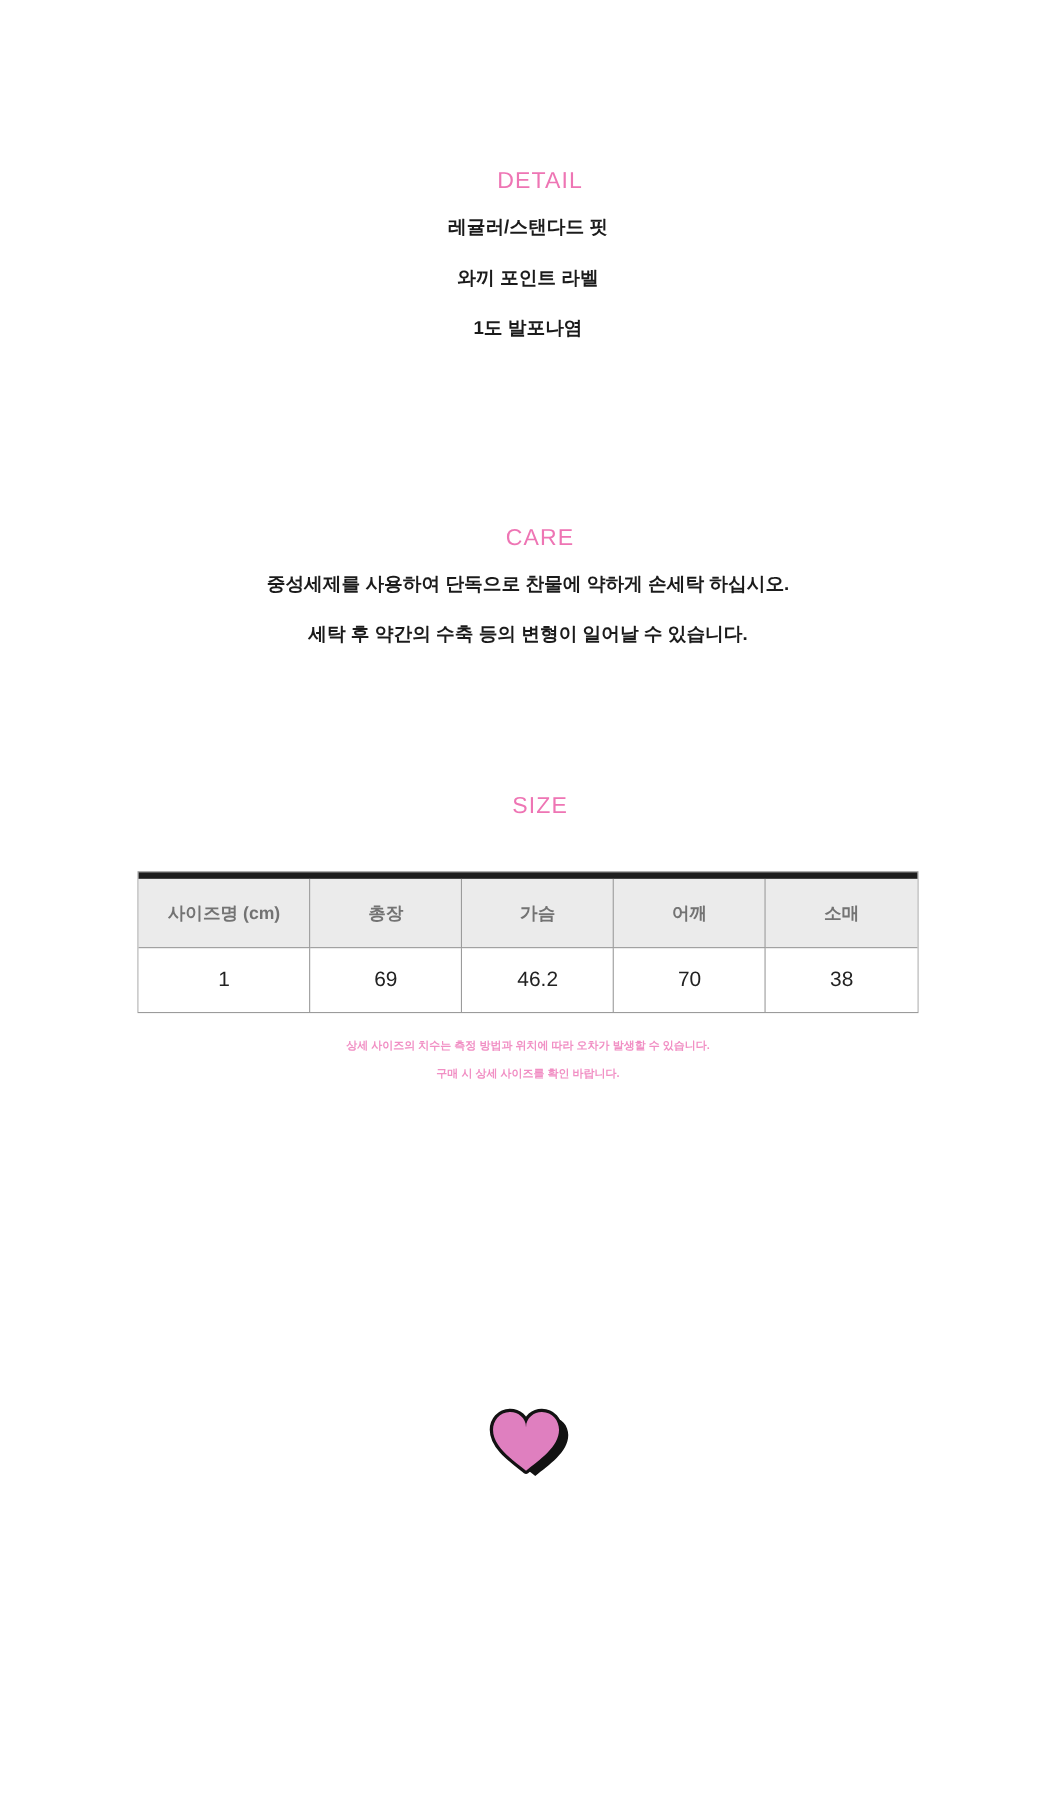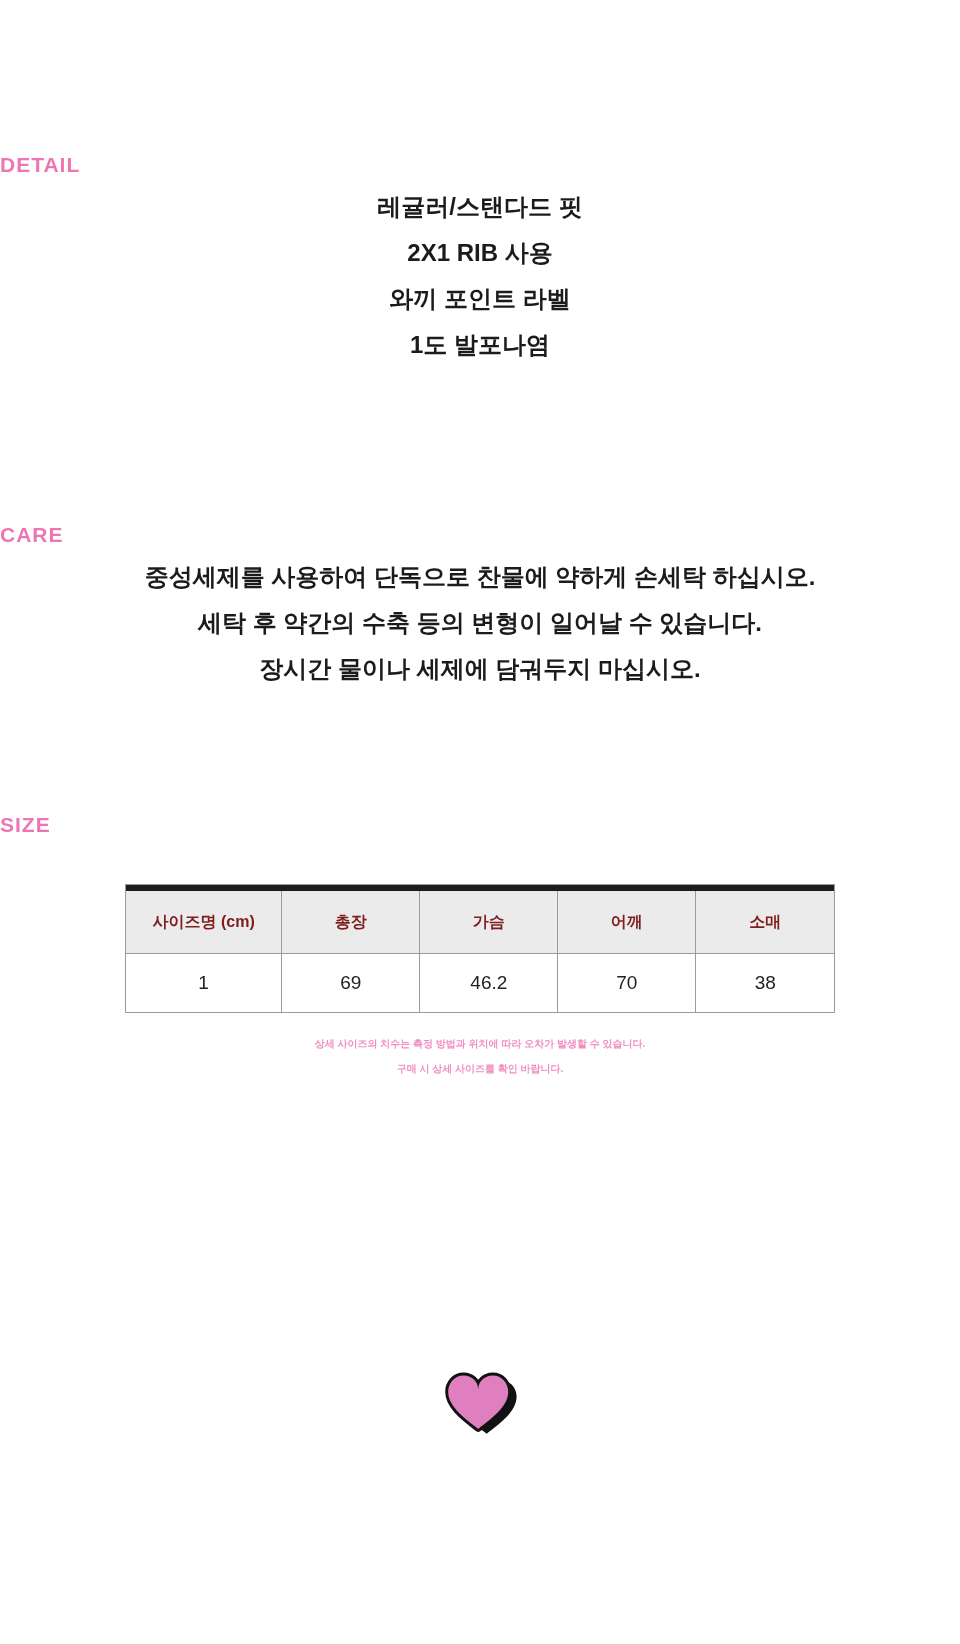--- a/index.html
+++ b/index.html
@@ -12,31 +12,32 @@
     height:var(--page-h);
     background:#ffffff;
     font-family:"Liberation Sans","DejaVu Sans",sans-serif;
     color:var(--text-black,#1b1b1b);
     -webkit-font-smoothing:antialiased;
   }
   .page{ width:100%; height:100%; overflow:hidden; }
 
   .sec-title{
     margin:0 0 10px 0;
-    text-align:left;
+    text-align:center;
     font-size:21px;
     line-height:26px;
-    font-weight:700;
+    font-weight:400;
     letter-spacing:1px;
     color:var(--accent-pink,#ee75b4);
+    padding-left:22px;
   }
   .line{
     margin:12px;
     text-align:center;
-    font-size:24px;
+    font-size:17px;
     line-height:34px;
     font-weight:700;
     color:var(--text-black,#1b1b1b);
   }
 
   .detail{ padding-top:152px; }
   .care{ margin-top:160px; }
   .size{ margin-top:126px; }
 
   .table-wrap{
@@ -53,21 +54,21 @@
     border-collapse:collapse;
     table-layout:fixed;
   }
   table.size-table th{
     background:var(--table-header-bg,#ebebeb);
     height:60px;
     font-size:16px;
     font-weight:600;
     border:1px solid #9b9b9b;
     border-top:none;
-    color:#7f1d1d;
+    color:#737373;
   }
   table.size-table td{
     background:#ffffff;
     height:56px;
     text-align:center;
     font-size:19px;
     font-weight:500;
     border:1px solid #9b9b9b;
     color:#222222;
   }
@@ -100,30 +101,28 @@
   }
 </style>
 </head>
 <body>
 
 <div class="page">
 
   <section class="detail">
     <h2 class="sec-title">DETAIL</h2>
     <p class="line">레귤러/스탠다드 핏</p>
-    <p class="line">2X1 RIB 사용</p>
     <p class="line">와끼 포인트 라벨</p>
     <p class="line">1도 발포나염</p>
   </section>
 
   <section class="care">
     <h2 class="sec-title">CARE</h2>
     <p class="line">중성세제를 사용하여 단독으로 찬물에 약하게 손세탁 하십시오.</p>
     <p class="line">세탁 후 약간의 수축 등의 변형이 일어날 수 있습니다.</p>
-    <p class="line">장시간 물이나 세제에 담궈두지 마십시오.</p>
   </section>
 
   <section class="size">
     <h2 class="sec-title">SIZE</h2>
 
     <div class="table-wrap">
       <div class="table-top-bar"></div>
       <table class="size-table">
         <colgroup>
           <col class="c-name">

